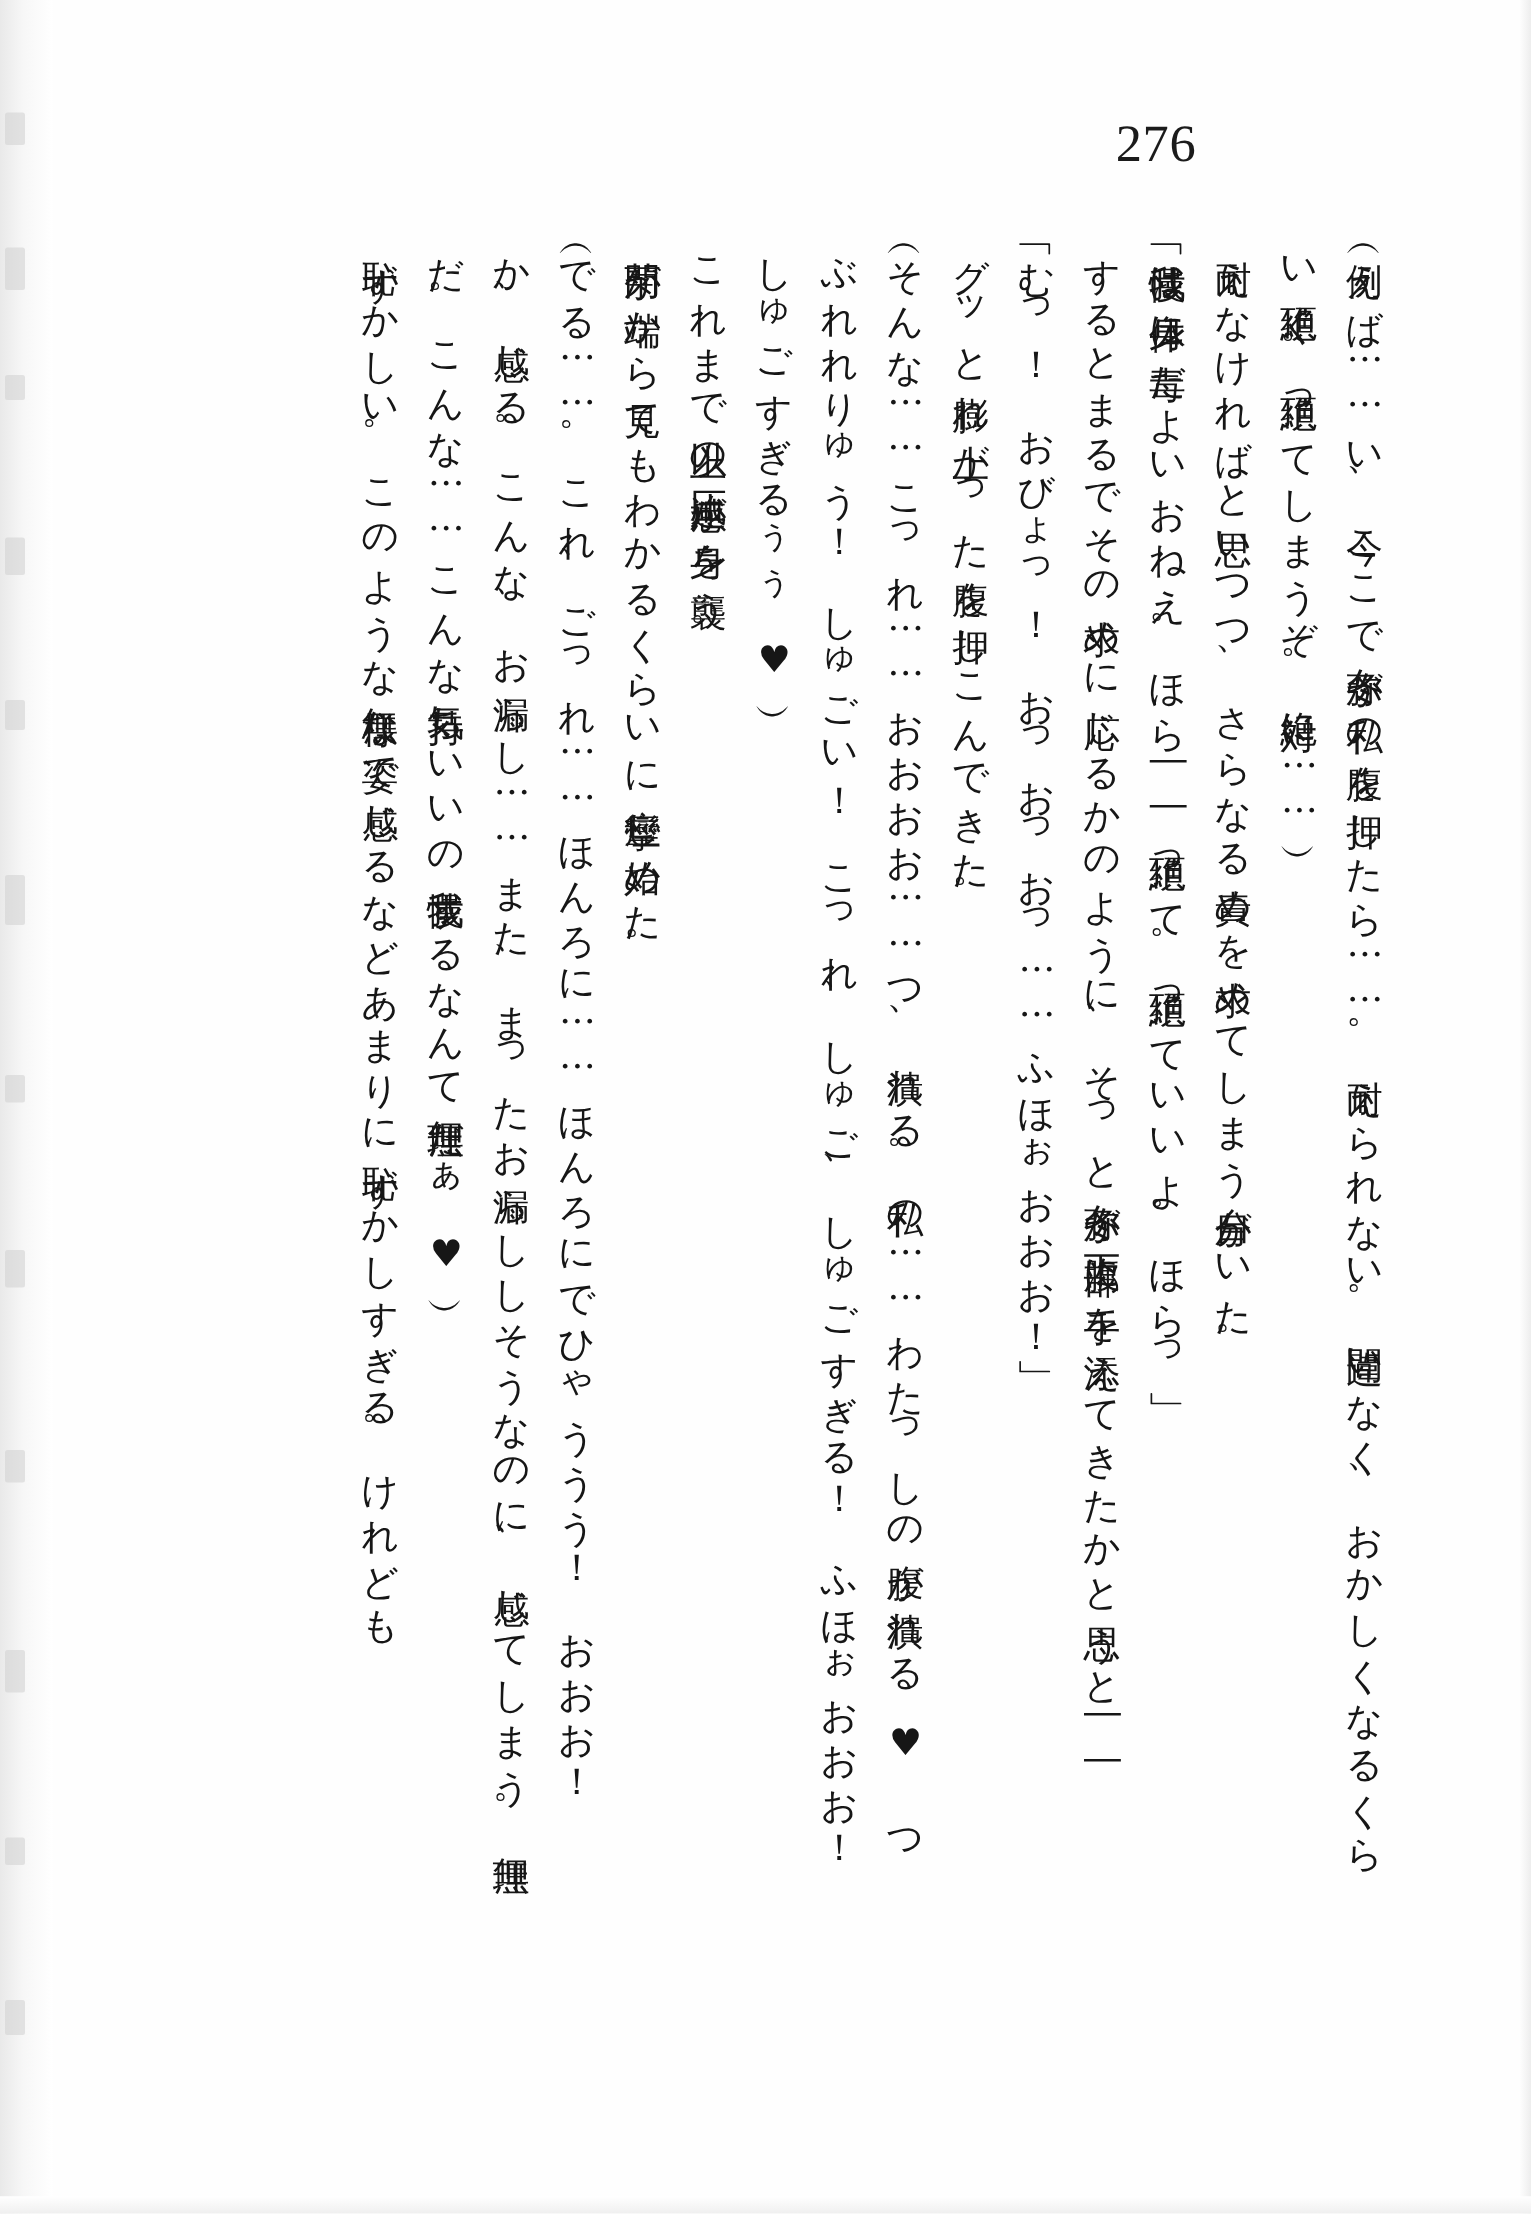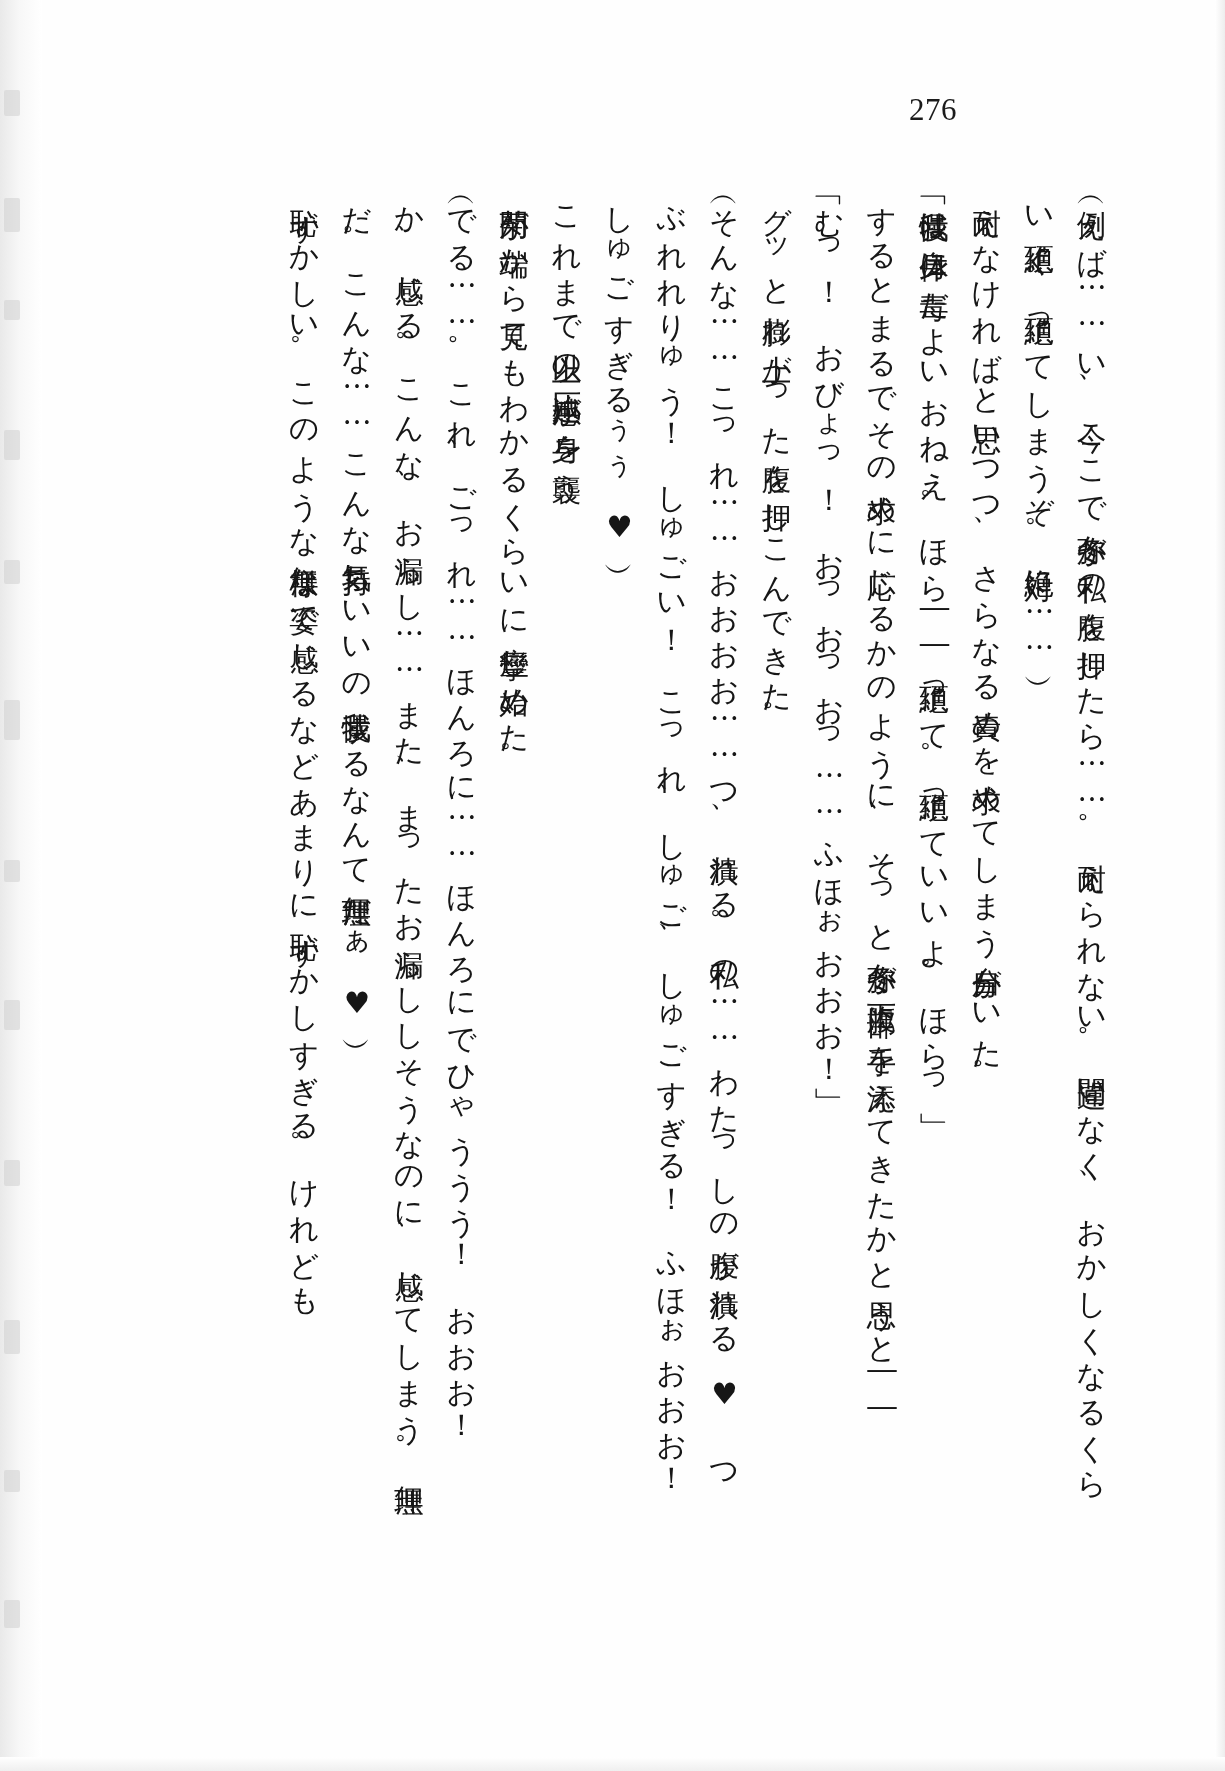--- a/index.html
+++ b/index.html
@@ -43,21 +43,21 @@
     position: absolute;
     left: 0; bottom: 0;
     width: 100%; height: 14px;
     background: linear-gradient(to top, #efefef 0%, #ffffff 100%);
   }
 
   .page-number {
     position: absolute;
     top: 92px;
     right: 268px;
-    font-size: 31px;
+    font-size: 42px;
     color: #1b1b1b;
     letter-spacing: 0.5px;
     font-family: "Liberation Serif", serif;
   }
 
   
   .text-block {
     position: absolute;
     top: 186px;
     left: 118px;

